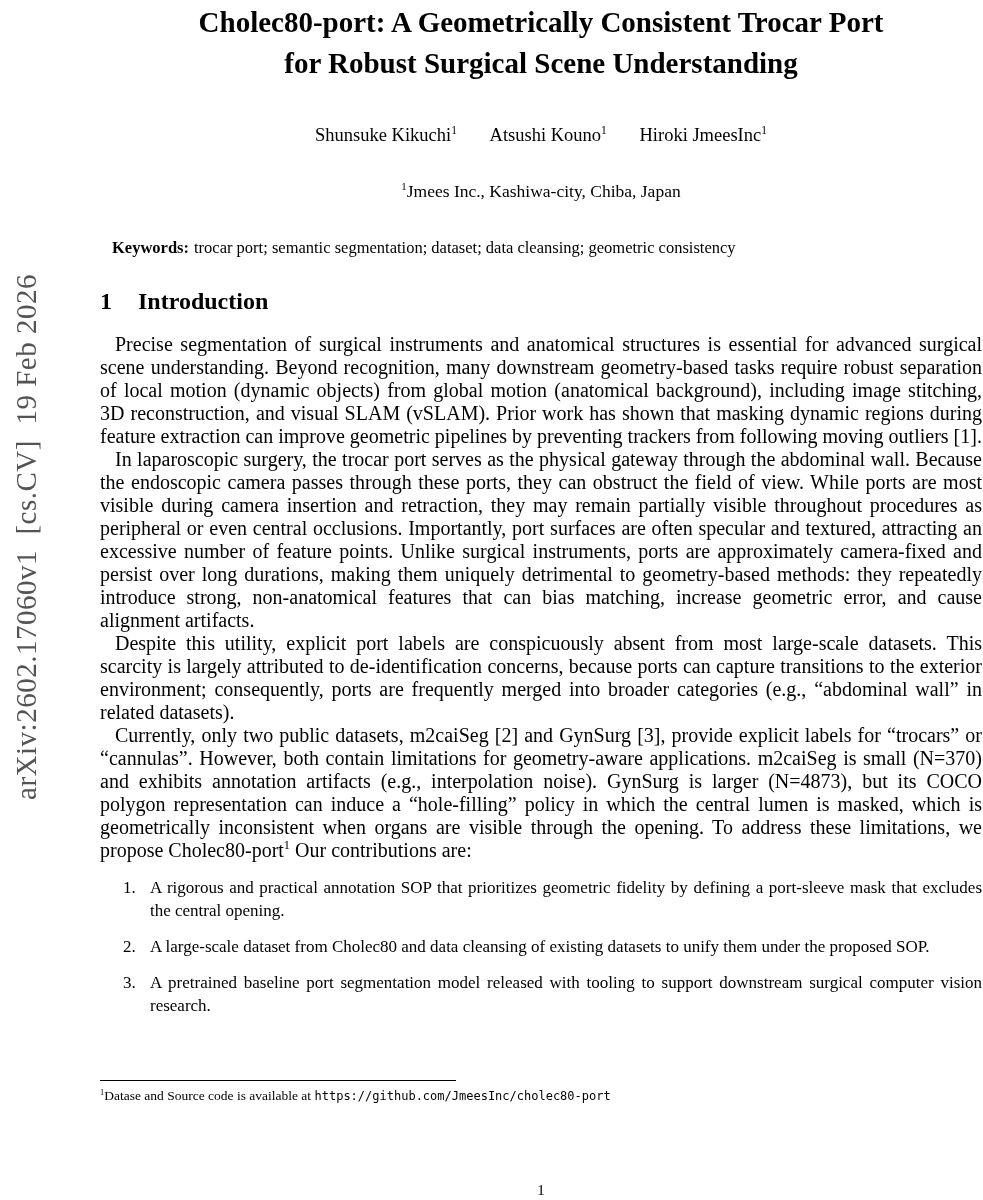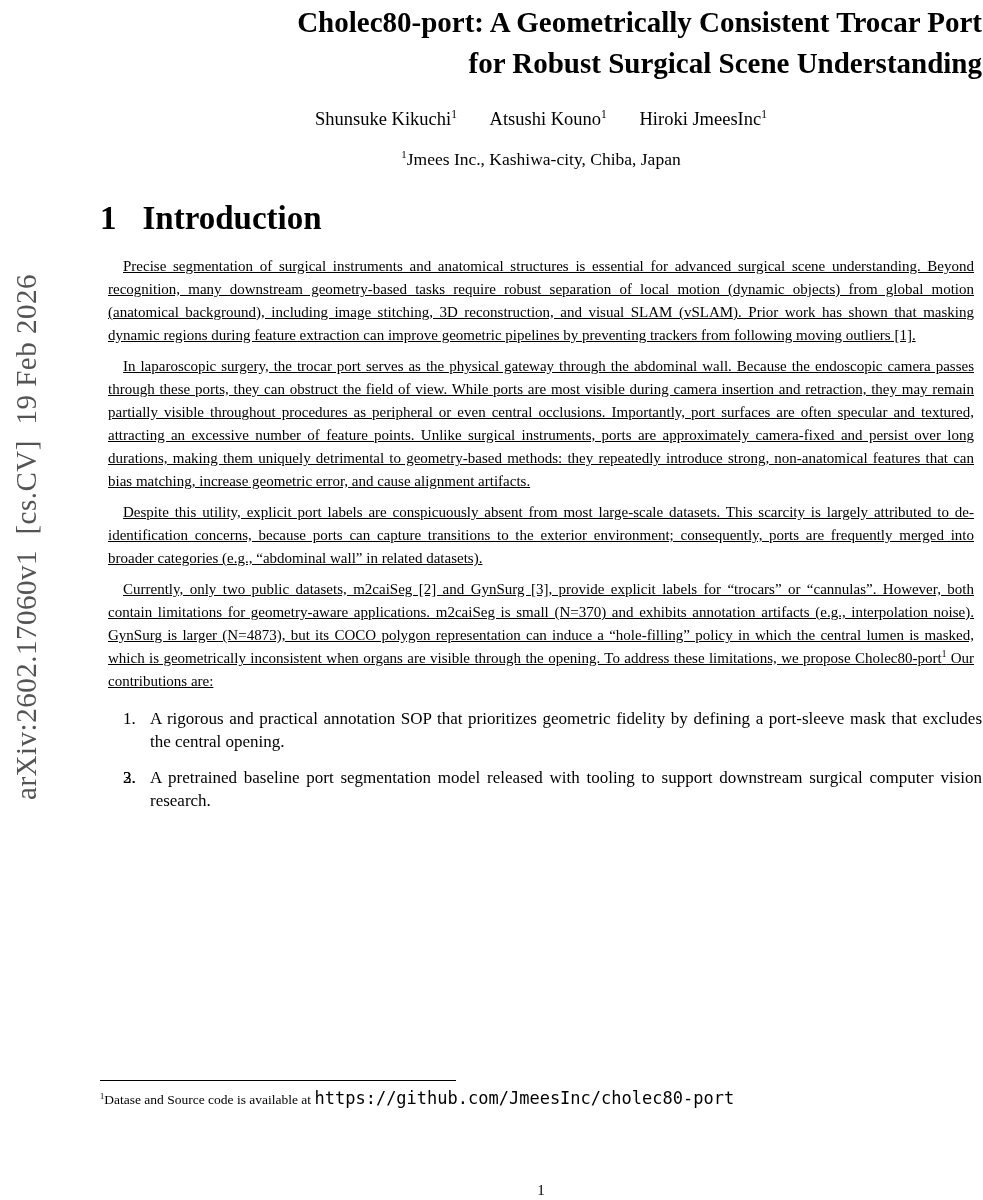--- a/index.html
+++ b/index.html
@@ -38,30 +38,30 @@
     left: 100px;
     top: 0;
     width: 882px;
   }
 
   .title {
     margin: 0;
     padding-top: 2px;
     font-size: 29px;
     font-weight: bold;
-    text-align: right;
+    text-align: center;
     line-height: 41px;
   }
 
   .authors {
     margin-top: 25px;
     text-align: center;
     font-size: 18.5px;
   }
-  .author { display: inline-block; margin: 0 14px; }
+  .author { display: inline-block; margin: 16px 14px; }
   sup {
     font-size: 0.62em;
     line-height: 0;
   }
 
   .affiliation {
     margin-top: 19px;
     text-align: center;
     font-size: 17.5px;
   }
@@ -76,32 +76,31 @@
   .keywords {
     margin-top: 36px;
     padding-left: 12px;
     font-size: 16.5px;
   }
   .keywords .kw-label { font-weight: bold; }
   .keywords .kw-text { margin-left: 5px; }
 
   .section-heading {
     margin: 30px 7px 18px 0;
-    font-size: 33px;
+    font-size: 24px;
     font-weight: bold;
   }
   .section-heading .sec-num { margin-right: 26px; }
 
   .para {
-    margin: 8px;
-    font-size: 15px;
+    margin: 0;
+    font-size: 20px;
     line-height: 23px;
     text-align: justify;
     text-indent: 15px;
-    text-decoration: underline;
   }
 
   .contributions {
     margin-top: 14px;
     font-size: 17px;
     line-height: 23px;
   }
   .contribution {
     position: relative;
     padding-left: 50px;
@@ -121,21 +120,21 @@
     width: 880px;
     font-size: 13.5px;
   }
   .footnote-rule {
     width: 356px;
     border-top: 1.5px solid #000;
     margin-bottom: 7px;
   }
   .footnote .fn-url {
     font-family: "DejaVu Sans Mono", "Liberation Mono", monospace;
-    font-size: 17px;
+    font-size: 12px;
   }
 
   .page-number {
     position: absolute;
     left: 100px;
     top: 1182px;
     width: 882px;
     text-align: center;
     font-size: 15px;
   }
@@ -156,37 +155,41 @@
     <span class="author"><span>Shunsuke Kikuchi</span><sup>1</sup></span>
     <span class="author"><span>Atsushi Kouno</span><sup>1</sup></span>
     <span class="author"><span>Hiroki JmeesInc</span><sup>1</sup></span>
   </div>
 
   <div class="affiliation">
     <sup>1</sup><span>Jmees Inc., Kashiwa-city, Chiba, Japan</span>
   </div>
 
 
+  <div class="keywords">
+    <span class="kw-label">Keywords:</span><span class="kw-text">trocar port; semantic segmentation; dataset; data cleansing; geometric consistency</span>
+  </div>
 
   <h2 class="section-heading">
     <span class="sec-num">1</span><span class="sec-title">Introduction</span>
   </h2>
 
   <p class="para">Precise segmentation of surgical instruments and anatomical structures is essential for advanced surgical scene understanding. Beyond recognition, many downstream geometry-based tasks require robust separation of local motion (dynamic objects) from global motion (anatomical background), including image stitching, 3D reconstruction, and visual SLAM (vSLAM). Prior work has shown that masking dynamic regions during feature extraction can improve geometric pipelines by preventing trackers from following moving outliers [1].</p>
   <p class="para">In laparoscopic surgery, the trocar port serves as the physical gateway through the abdominal wall. Because the endoscopic camera passes through these ports, they can obstruct the field of view. While ports are most visible during camera insertion and retraction, they may remain partially visible throughout procedures as peripheral or even central occlusions. Importantly, port surfaces are often specular and textured, attracting an excessive number of feature points. Unlike surgical instruments, ports are approximately camera-fixed and persist over long durations, making them uniquely detrimental to geometry-based methods: they repeatedly introduce strong, non-anatomical features that can bias matching, increase geometric error, and cause alignment artifacts.</p>
   <p class="para">Despite this utility, explicit port labels are conspicuously absent from most large-scale datasets. This scarcity is largely attributed to de-identification concerns, because ports can capture transitions to the exterior environment; consequently, ports are frequently merged into broader categories (e.g., “abdominal wall” in related datasets).</p>
   <p class="para"><span>Currently, only two public datasets, m2caiSeg [2] and GynSurg [3], provide explicit labels for “trocars” or “cannulas”. However, both contain limitations for geometry-aware applications. m2caiSeg is small (N=370) and exhibits annotation artifacts (e.g., interpolation noise). GynSurg is larger (N=4873), but its COCO polygon representation can induce a “hole-filling” policy in which the central lumen is masked, which is geometrically inconsistent when organs are visible through the opening. To address these limitations, we propose Cholec80-port</span><sup>1</sup><span> Our contributions are:</span></p>
 
   <div class="contributions">
     <div class="contribution">
       <span class="num">1.</span>
       <span>A rigorous and practical annotation SOP that prioritizes geometric fidelity by defining a port-sleeve mask that excludes the central opening.</span>
     </div>
     <div class="contribution">
       <span class="num">2.</span>
+      <span>A large-scale dataset from Cholec80 and data cleansing of existing datasets to unify them under the proposed SOP.</span>
     </div>
     <div class="contribution">
       <span class="num">3.</span>
       <span>A pretrained baseline port segmentation model released with tooling to support downstream surgical computer vision research.</span>
     </div>
   </div>
 
 </div>
 
 <div class="footnote">

